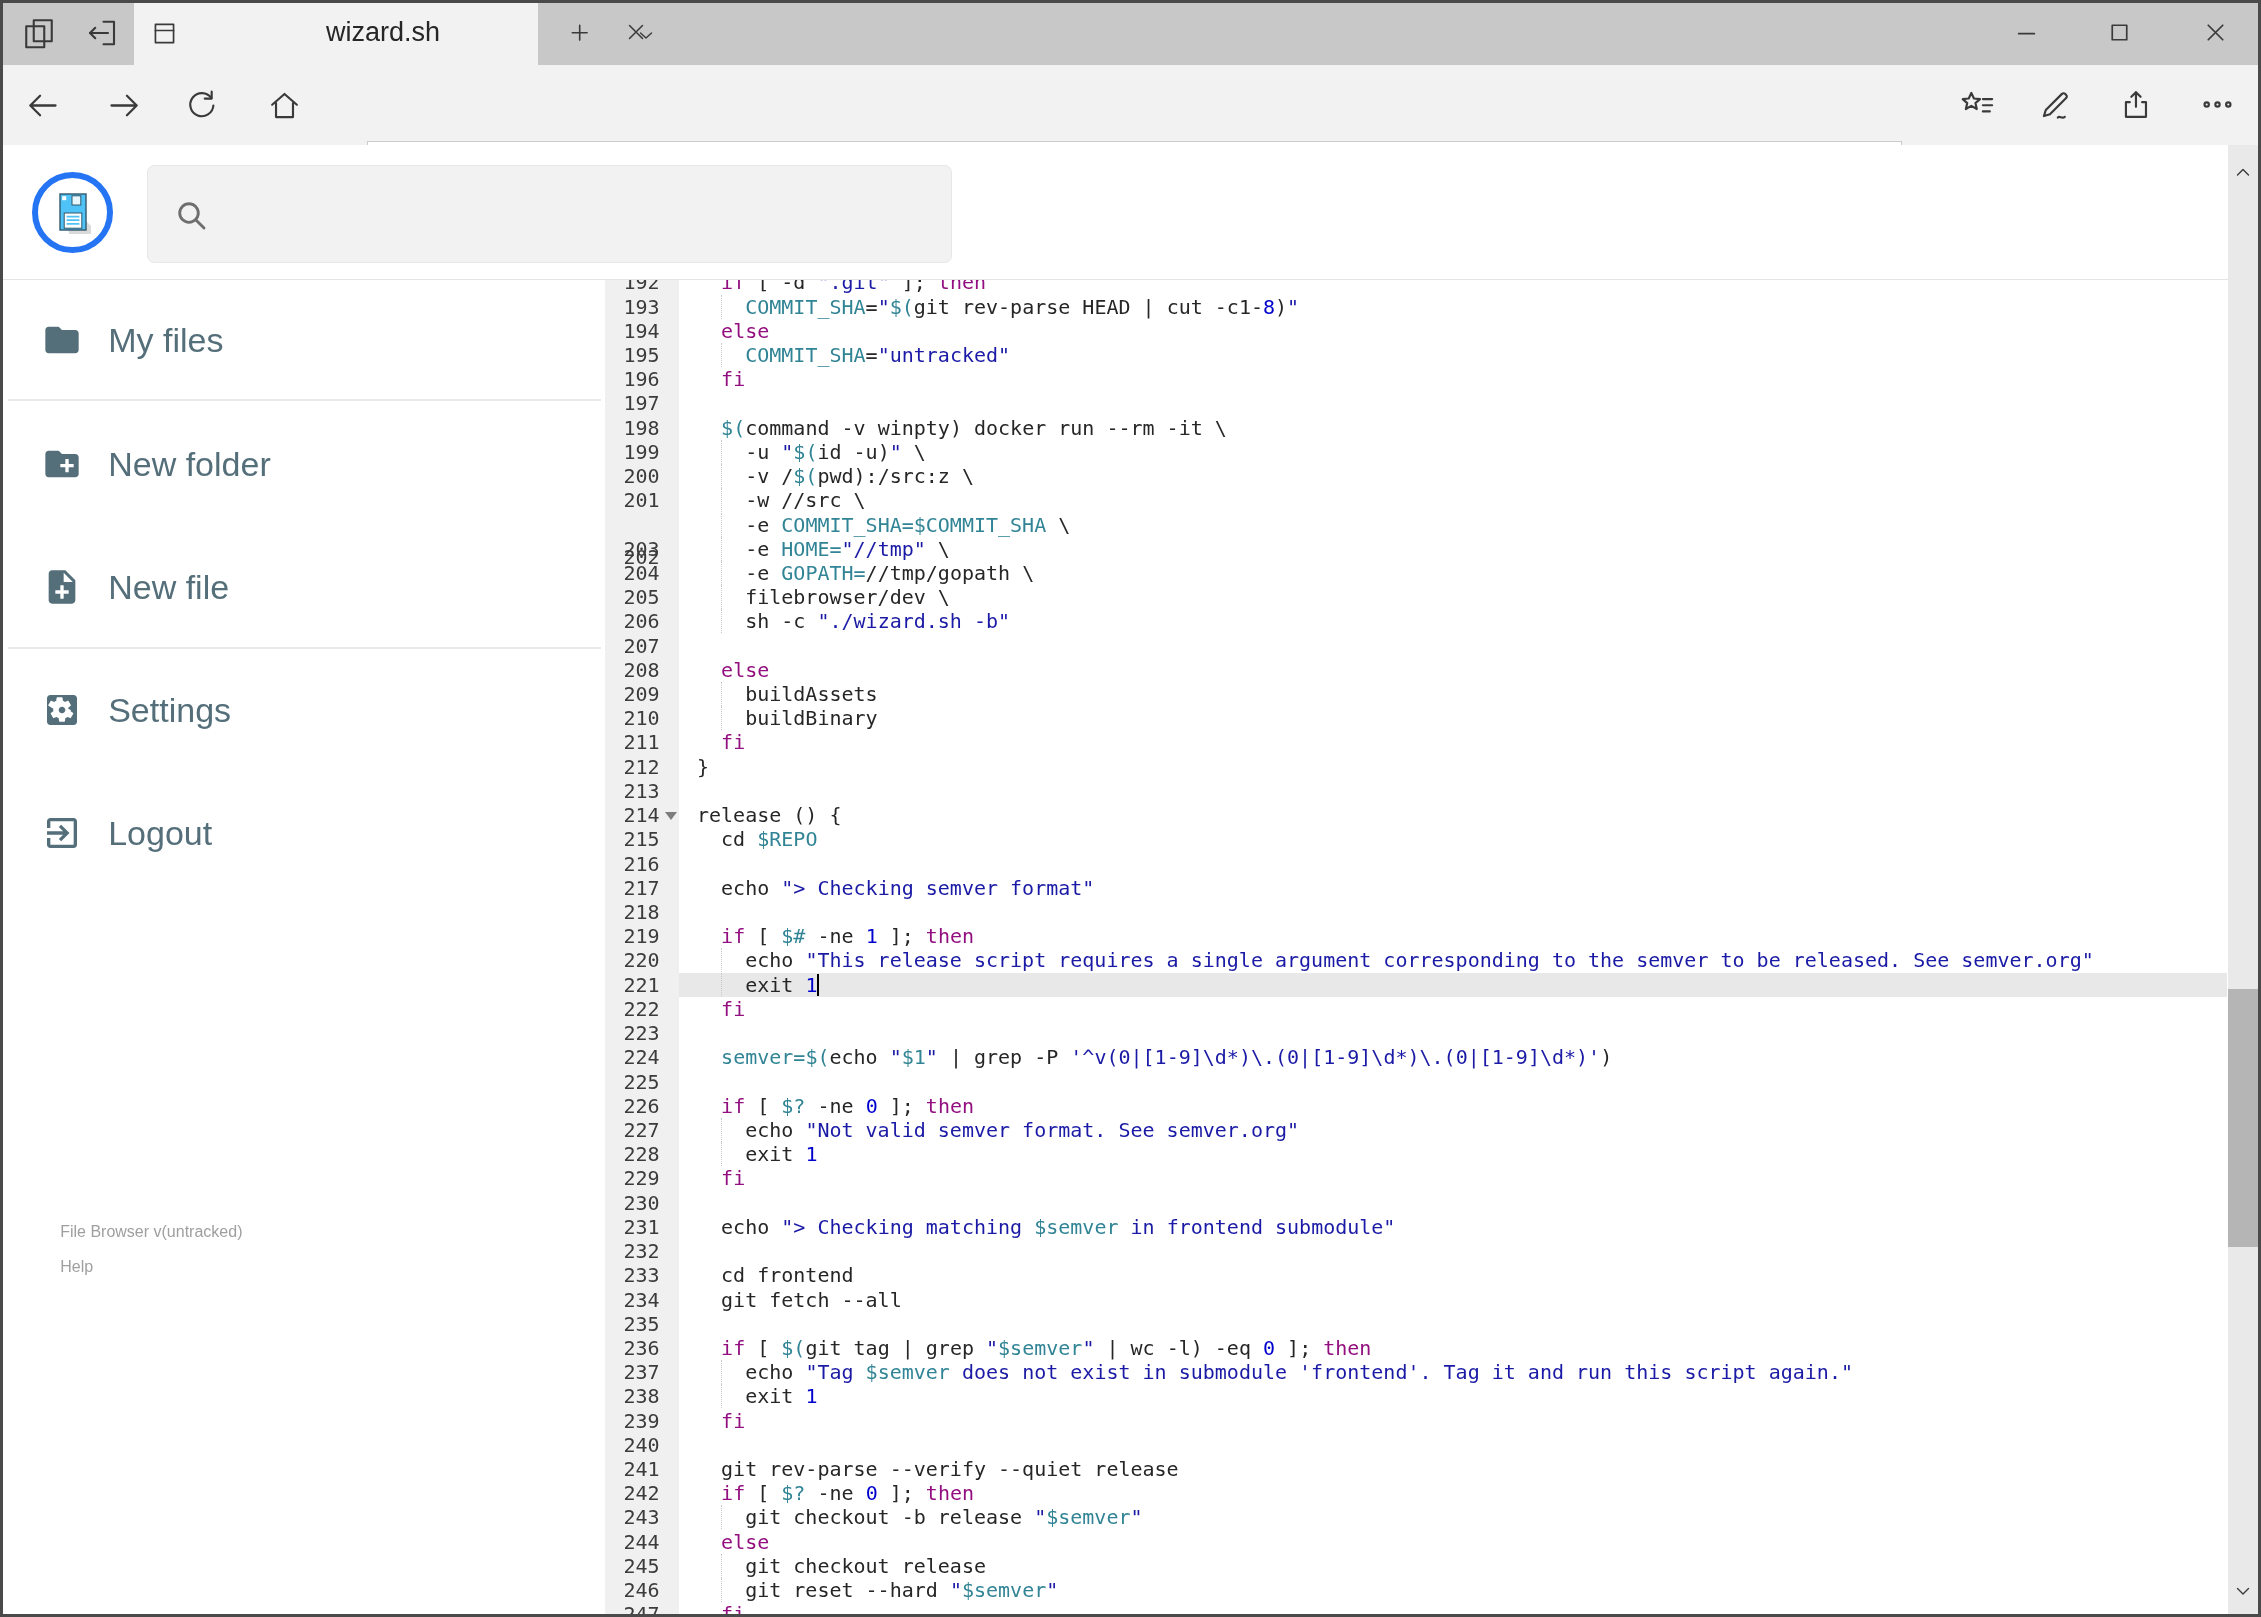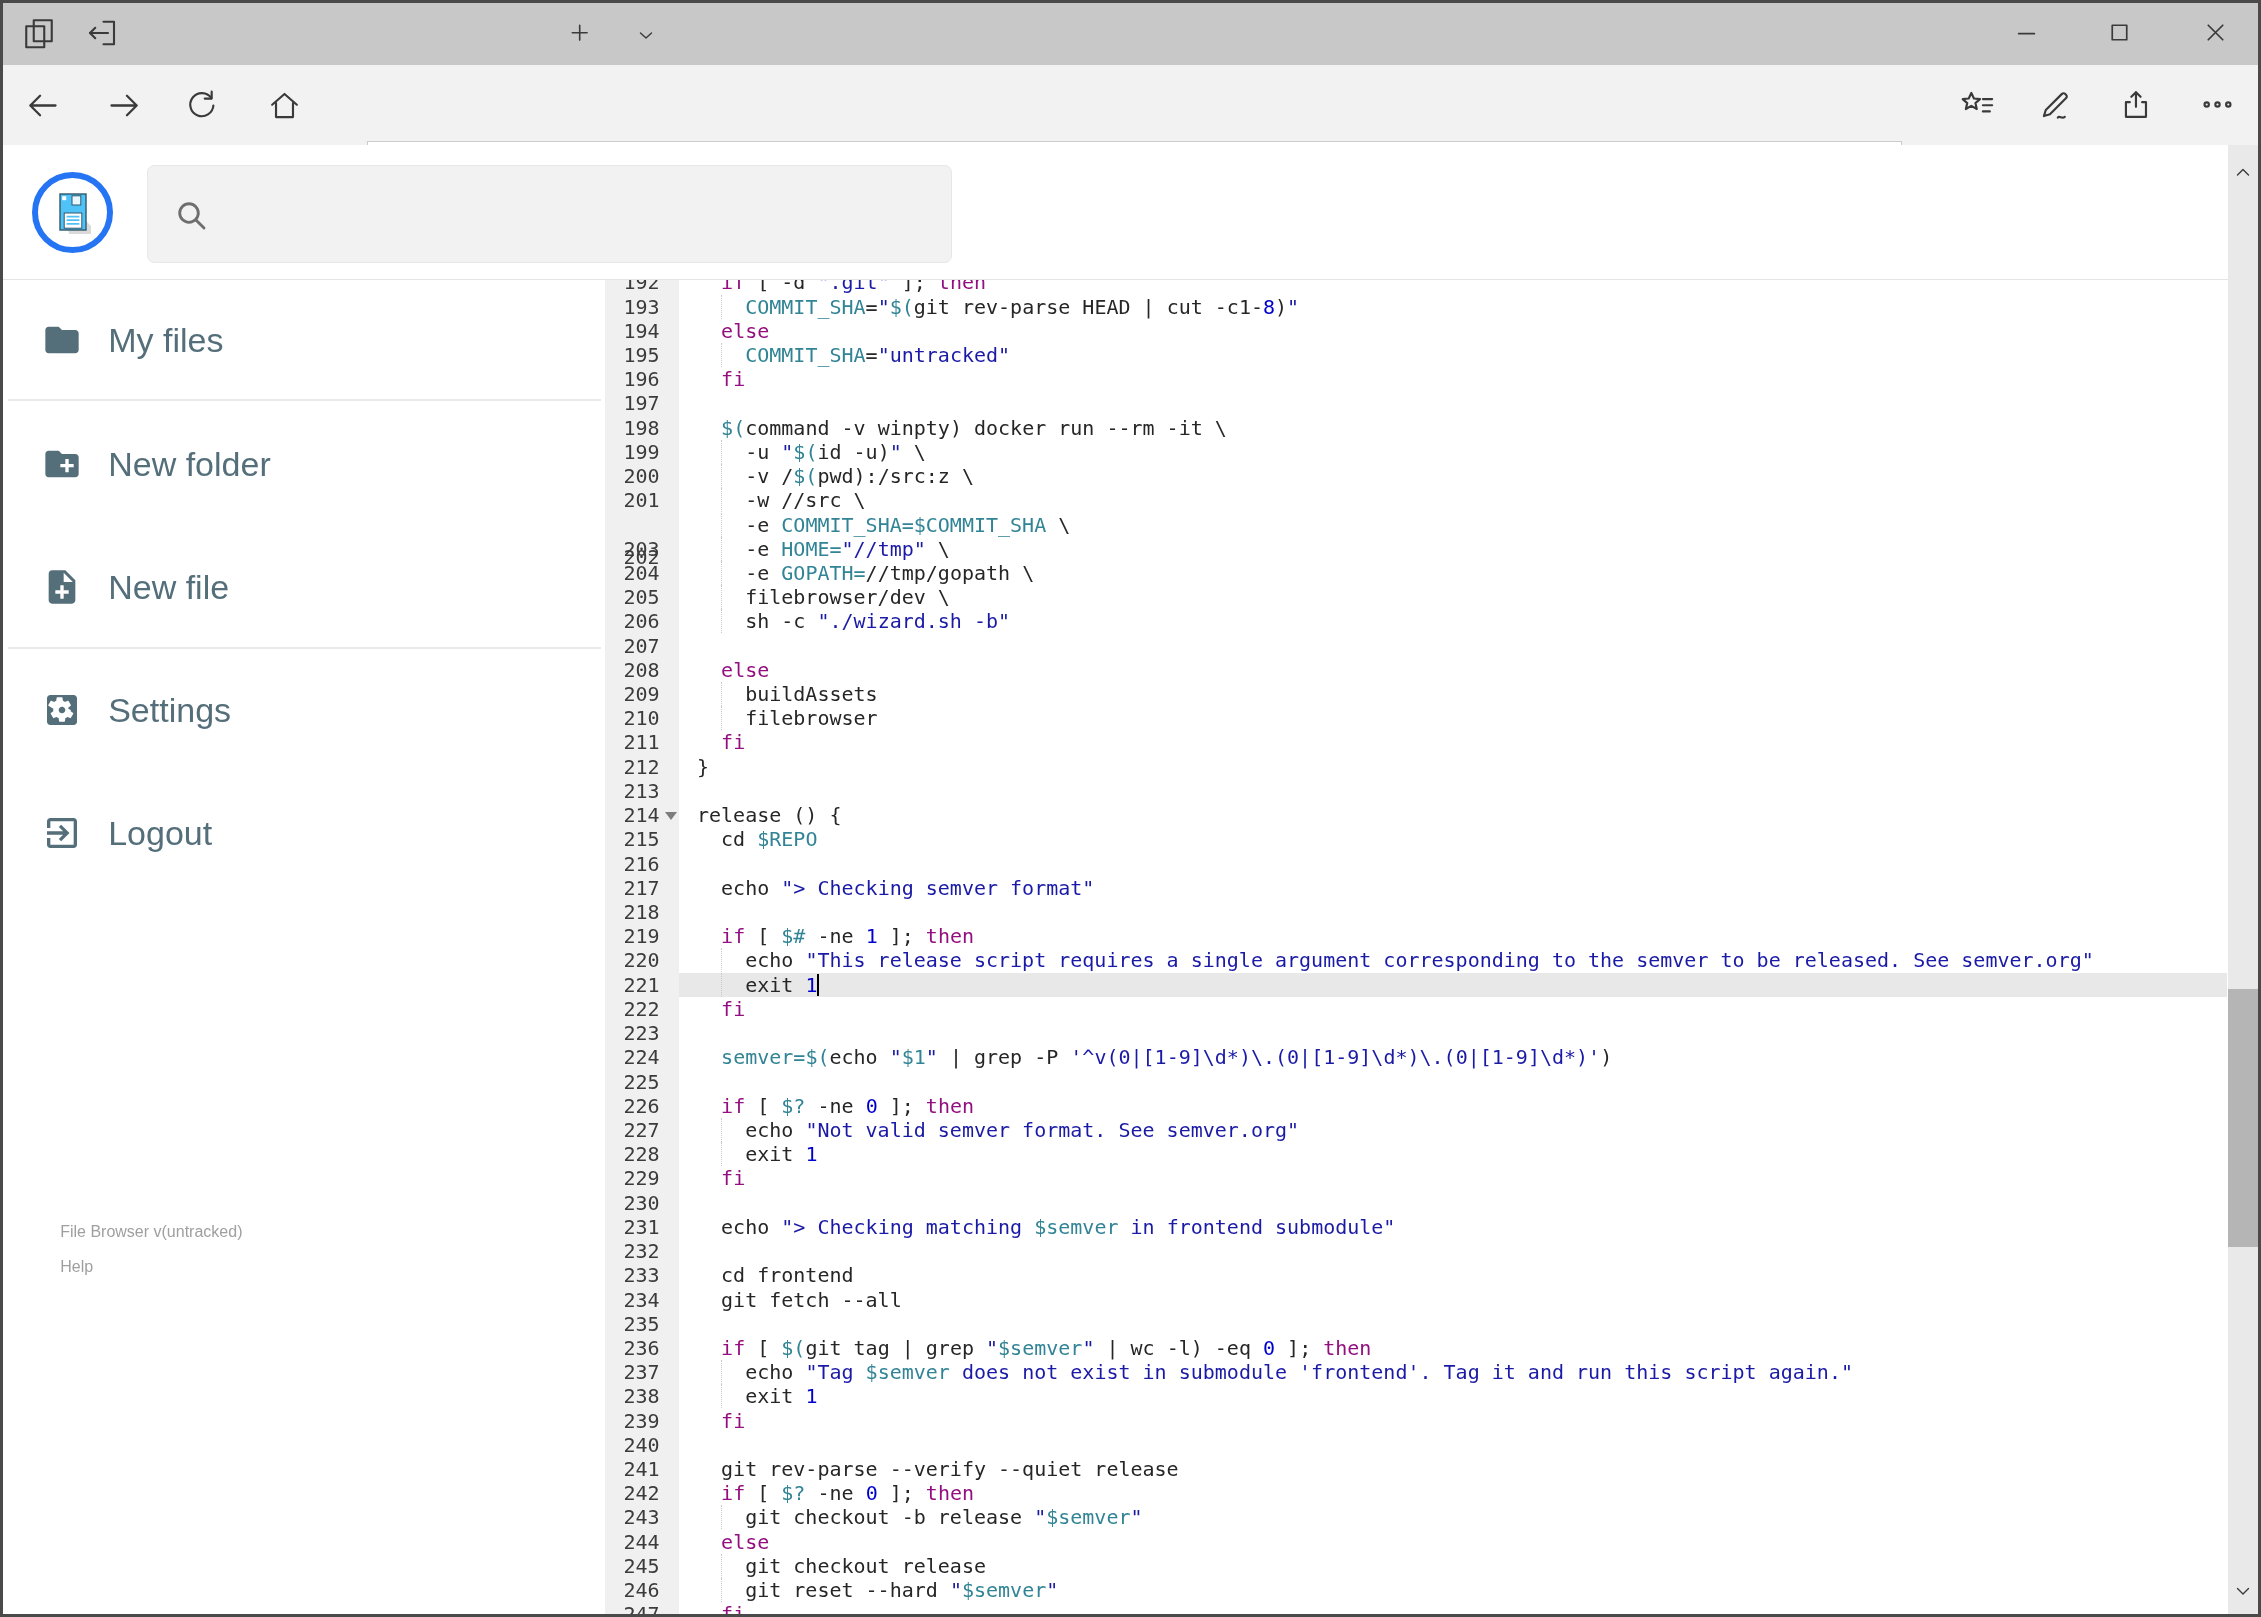--- a/index.html
+++ b/index.html
@@ -66,20 +66,30 @@
     <svg class="abs ln" style="left:21px;top:14.5px" width="36" height="36" viewBox="0 0 24 24">
       <rect x="8.5" y="3.5" width="12" height="14"></rect>
         <rect x="3.5" y="7.5" width="12" height="14" fill="#c8c8c8"></rect>
     </svg>
     <svg class="abs ln" style="left:84px;top:14.5px" width="36" height="36" viewBox="0 0 24 24">
       <path d="M13 4.5h7v15h-7"></path>
         <path d="M16 12H4"></path>
         <path d="M7.5 8.5 4 12l3.5 3.5"></path>
     </svg>
 
+    <div id="tab">
+      <svg class="abs ln" style="left:16px;top:18.6px" width="29" height="29" viewBox="0 0 24 24">
+        <rect x="4.5" y="4.5" width="15" height="15" stroke-width="1.7"></rect>
+          <path d="M4.5 9.5h15" stroke-width="1.7"></path>
+      </svg>
+      <span id="tab-title">wizard.sh</span>
+      <svg class="abs ln" style="left:489px;top:19.4px" width="26" height="26" viewBox="0 0 24 24">
+        <path d="M6 6l12 12M18 6 6 18"></path>
+      </svg>
+    </div>
 
     <svg class="abs ln" style="left:566px;top:18.6px" width="27.4" height="27.4" viewBox="0 0 24 24">
       <path d="M12 5.5v13M5.5 12h13"></path>
     </svg>
     <svg class="abs ln" style="left:634px;top:23.4px" width="24" height="24" viewBox="0 0 24 24">
       <path d="m6.5 10 5.5 5 5.5-5"></path>
     </svg>
 
     <svg class="abs ln" style="left:2012px;top:18px" width="29" height="29" viewBox="0 0 24 24">
       <path d="M5.5 13h13" stroke="#1c1c1c"></path>
@@ -264,21 +274,21 @@
         <div class="cl" style="top: 329px;"><span>    sh -c </span><span class="tk-s">"./wizard.sh -b"</span></div>
         <div class="gn" style="top: 354px;">207</div>
         <div class="cl" style="top: 354px;"></div>
         <div class="gn" style="top: 378px;">208</div>
         <div class="cl" style="top: 378px;"><span>  </span><span class="tk-k">else</span></div>
         <div class="ig" style="left: 116px; top: 402px;"></div>
         <div class="gn" style="top: 402px;">209</div>
         <div class="cl" style="top: 402px;"><span>    buildAssets</span></div>
         <div class="ig" style="left: 116px; top: 426px;"></div>
         <div class="gn" style="top: 426px;">210</div>
-        <div class="cl" style="top: 426px;"><span>    filebrowser</span></div>
+        <div class="cl" style="top: 426px;"><span>    buildBinary</span></div>
         <div class="gn" style="top: 450px;">211</div>
         <div class="cl" style="top: 450px;"><span>  </span><span class="tk-k">fi</span></div>
         <div class="gn" style="top: 475px;">212</div>
         <div class="cl" style="top: 475px;"><span>}</span></div>
         <div class="gn" style="top: 499px;">213</div>
         <div class="cl" style="top: 499px;"></div>
         <div class="gn" style="top: 523px;">214<span class="fold"></span></div>
         <div class="cl" style="top: 523px;"><span>release () {</span></div>
         <div class="gn" style="top: 547px;">215</div>
         <div class="cl" style="top: 547px;"><span>  cd </span><span class="tk-v">$REPO</span></div>

